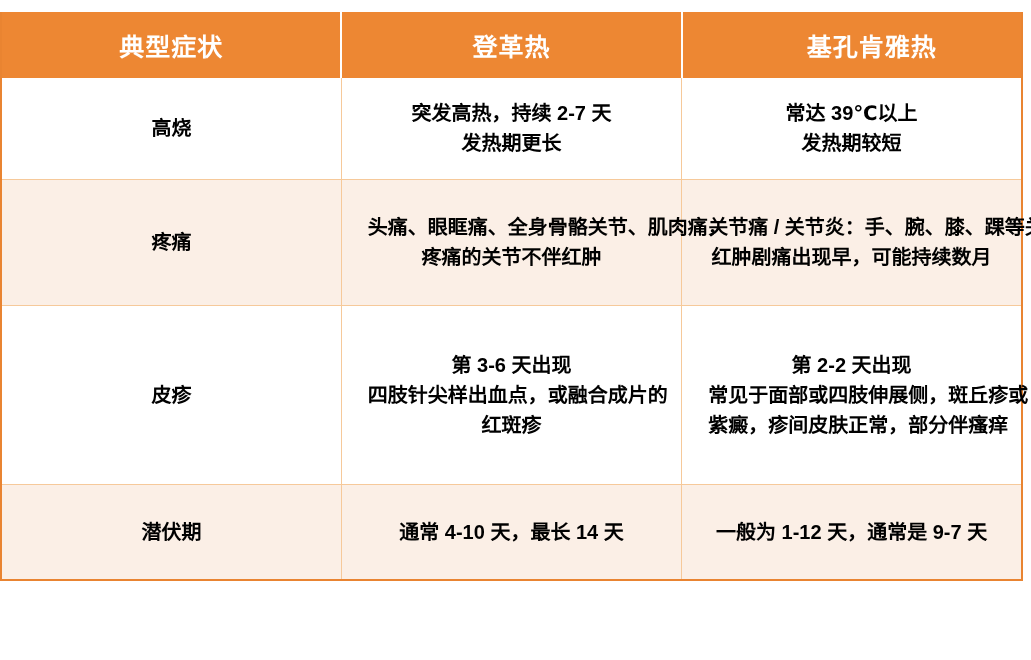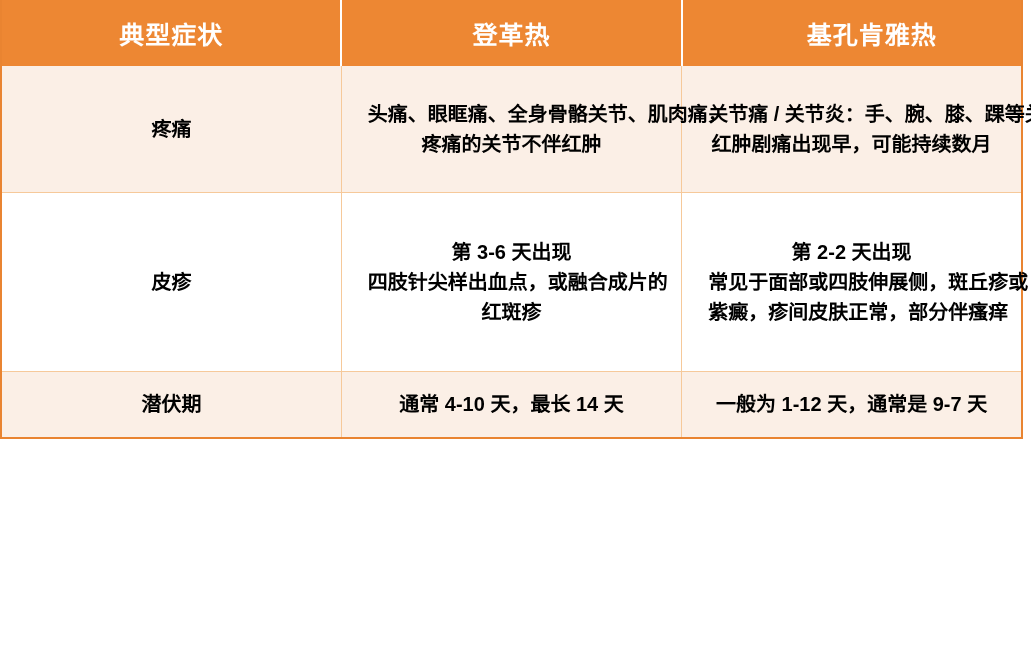--- a/index.html
+++ b/index.html
@@ -23,20 +23,21 @@
     position: relative;
   }
 
   table.compare-table {
     width: 1023px;
     border-collapse: collapse;
     table-layout: fixed;
     border-right: 2px solid #E98431;
     border-bottom: 2px solid #E98431;
     border-left: 2px solid #E98431;
+    margin-top: 12px;
   }
 
   
   thead tr.header-row th {
     background: #ED8733;
     color: #ffffff;
     font-size: 25px;
     font-weight: bold;
     letter-spacing: 1px;
     text-align: center;
@@ -75,39 +76,50 @@
     line-height: 1.5;
     padding-left: 26px;
     padding-right: 26px;
   }
   td.col-dengue { width: 419px; }
   td.col-chik   { width: 418px; }
 
   .r1 { height: 101px; }
   .r2 { height: 126px; }
   .r3 { height: 179px; }
-  .r4 { height: 67px; }
+  .r4 { height: 96px; }
   .r5 { height: 92px; }
 
   .line { display: block; white-space: nowrap; }
 </style>
 </head>
 <body>
 
 <div class="table-wrap">
   <table class="compare-table">
     <thead>
       <tr class="header-row">
         <th class="col-symptom">典型症状</th>
         <th class="col-dengue">登革热</th>
         <th class="col-chik">基孔肯雅热</th>
       </tr>
     </thead>
     <tbody>
 
+      <tr class="row-white r1">
+        <td class="symptom-cell">高烧</td>
+        <td class="detail-cell col-dengue">
+          <span class="line">突发高热，持续 2-7 天</span>
+          <span class="line">发热期更长</span>
+        </td>
+        <td class="detail-cell col-chik">
+          <span class="line">常达 39℃以上</span>
+          <span class="line">发热期较短</span>
+        </td>
+      </tr>
 
       <tr class="row-tint r2">
         <td class="symptom-cell">疼痛</td>
         <td class="detail-cell col-dengue">
           <span class="line">头痛、眼眶痛、全身骨骼关节、肌肉痛，</span>
           <span class="line">疼痛的关节不伴红肿</span>
         </td>
         <td class="detail-cell col-chik">
           <span class="line">关节痛 / 关节炎：手、腕、膝、踝等关节</span>
           <span class="line">红肿剧痛出现早，可能持续数月</span>

